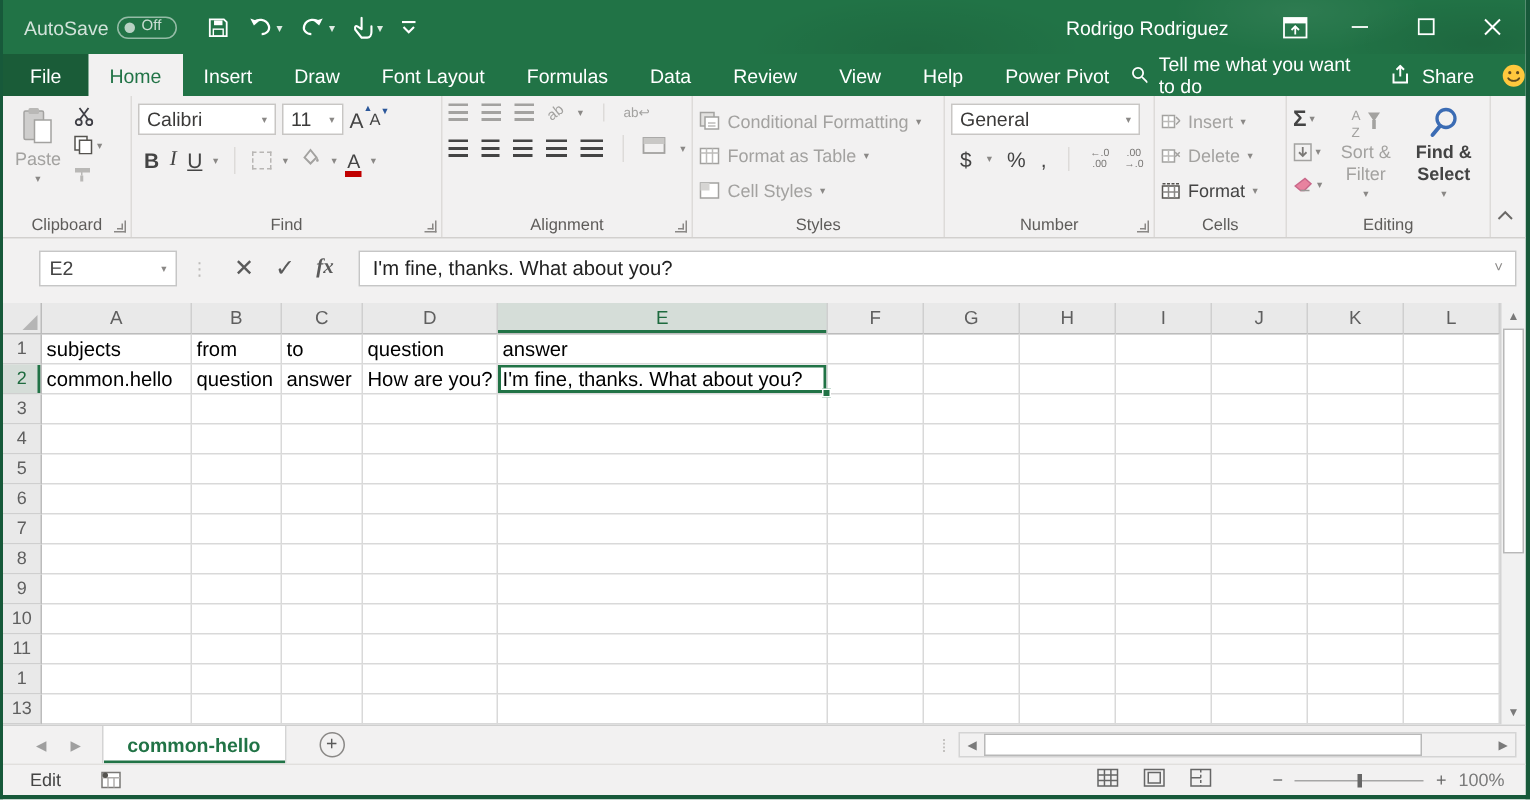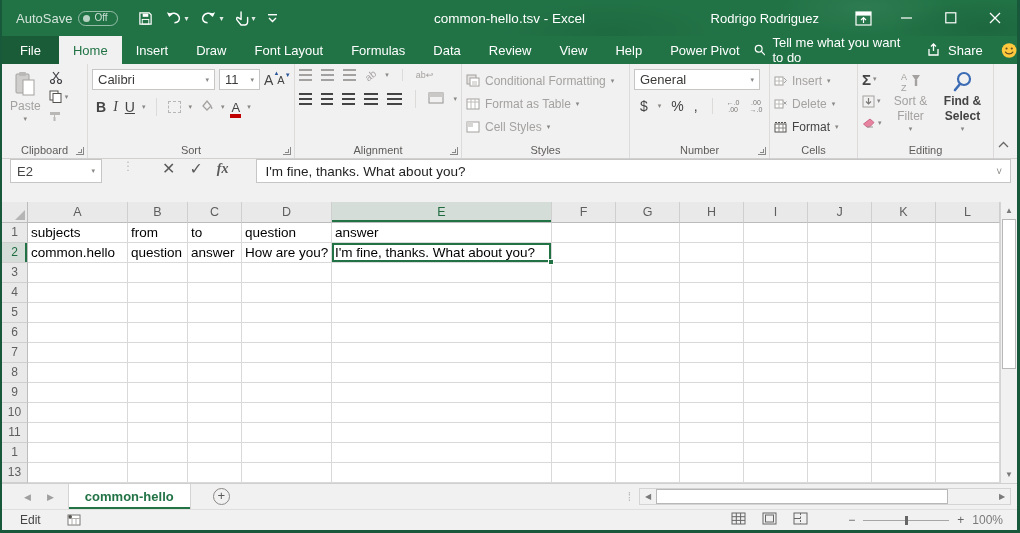--- a/index.html
+++ b/index.html
@@ -85,21 +85,21 @@
   .citem { display:flex; align-items:center; gap:5px; font-size:12px; height:23px; }
 
   .g-edit { width:136px; display:flex; gap:6px; }
   .ed-col { display:flex; flex-direction:column; gap:4px; padding-top:1px; }
   .ed-col .row { display:flex; align-items:center; gap:2px; height:18px; }
   .twoline { font-size:12px; width:46px; line-height:1.25; text-align:center; }
   .ed-big { display:flex; flex-direction:column; align-items:center; gap:1px; padding-top:2px; }
   .collapse { position:absolute; right:8px; bottom:6px; color:#6a6866; }
 
   
-  .fbar { height:43px; background:#f2f1f1; display:flex; align-items:flex-start; padding:0 6px 4px 8px; gap:20px; flex:0 0 43px; }
+  .fbar { height:43px; background:#f2f1f1; display:flex; align-items:center; padding:0 6px 4px 24px; gap:9px; flex:0 0 43px; }
   .namebox { width:92px; height:24px; background:#fff; border:1px solid #c6c6c6; display:flex; align-items:center; font-size:13px; color:#444; padding:0 6px; }
   .namebox .car { margin-left:auto; }
   .dots { color:#bdbbb9; font-size:12px; letter-spacing:0; }
   .fbtns { display:flex; align-items:center; gap:14px; padding:0 8px; color:#5a5a5a; }
   .fx { font-family:"Liberation Serif",serif; font-style:italic; font-weight:bold; font-size:14px; }
   .finput { flex:1; height:24px; background:#fff; border:1px solid #c6c6c6; display:flex; align-items:center; font-size:13.5px; color:#222; padding:0 8px; }
   .finput .chev { margin-left:auto; color:#8a8886; font-size:10px; }
 
   
   .gridwrap { height:281px; display:flex; flex:0 0 281px; }
@@ -189,21 +189,20 @@
           <span class="carw">▾</span>
         </span>
         <span class="ic">
           <svg width="11" height="12" viewBox="0 0 11 12">
               <rect x="1" y="2" width="9" height="1.4" fill="#fff"></rect>
               <path d="M2 6 l3.5 3.5 L9 6" fill="none" stroke="#fff" stroke-width="1.4"></path>
             </svg>
         </span>
       </div>
     </div>
-    <div class="title-center">common-hello.tsv - Excel</div>
     <div class="tb-right">
       <span class="username">Rodrigo Rodriguez</span>
       <span class="winbtn">
         <svg width="17" height="15" viewBox="0 0 17 15">
             <rect x="1" y="1" width="15" height="13" fill="none" stroke="#fff" stroke-width="1.2"></rect>
             <rect x="1" y="1" width="15" height="3.6" fill="#fff"></rect>
             <path d="M8.5 11 L8.5 6 M6 8 l2.5 -2.5 L11 8" stroke="#217346" fill="none" stroke-width="1.2"></path>
             <path d="M8.5 12 V7 M6 9 l2.5-2.5 L11 9" stroke="#fff" fill="none" stroke-width="1.2"></path>
           </svg>
       </span>
@@ -297,21 +296,21 @@
               <rect x="4.5" y="8" width="2" height="4" fill="#b9b8b6"></rect>
             </svg>
         </span>
       </div>
       <div class="grp-label">Clipboard</div>
       <span class="lnch"></span>
     </div>
 
     <div class="grp g-font">
       <div class="fr1">
-        <span class="selbox" style="width:123px">
+        <span class="selbox" style="width:92px">
           <span>Calibri</span>
           <span class="car">▾</span>
         </span>
         <span class="selbox" style="width:41px">
           <span>11</span>
           <span class="car">▾</span>
         </span>
         <span class="growA en"><span>A</span><span class="tinytri">▲</span></span>
         <span class="shrinkA en"><span>A</span><span class="tinytri">▼</span></span>
       </div>
@@ -326,21 +325,21 @@
         <span>
           <svg width="15" height="13" viewBox="0 0 15 13">
               <path d="M4 7 L8 2 L12 7 L8 11 Z" fill="none" stroke="#a3a2a0" stroke-width="1.3"></path>
               <path d="M13.5 9 c0 1.2 -1.8 1.2 -1.8 0 c0-.8 .9-1.8 .9-1.8 s.9 1 .9 1.8z" fill="#a3a2a0"></path>
             </svg>
         </span>
         <span class="car dis">▾</span>
         <span class="fcolor en">A</span>
         <span class="car">▾</span>
       </div>
-      <div class="grp-label">Sort</div>
+      <div class="grp-label">Find</div>
       <span class="lnch"></span>
     </div>
 
     <div class="grp g-align">
       <div class="ar">
         <span class="bars dis"></span>
         <span class="bars dis"></span>
         <span class="bars dis"></span>
         <span class="dis" style="font-size:10px;transform:rotate(-38deg);display:inline-block">ab</span>
         <span class="car dis">▾</span>

